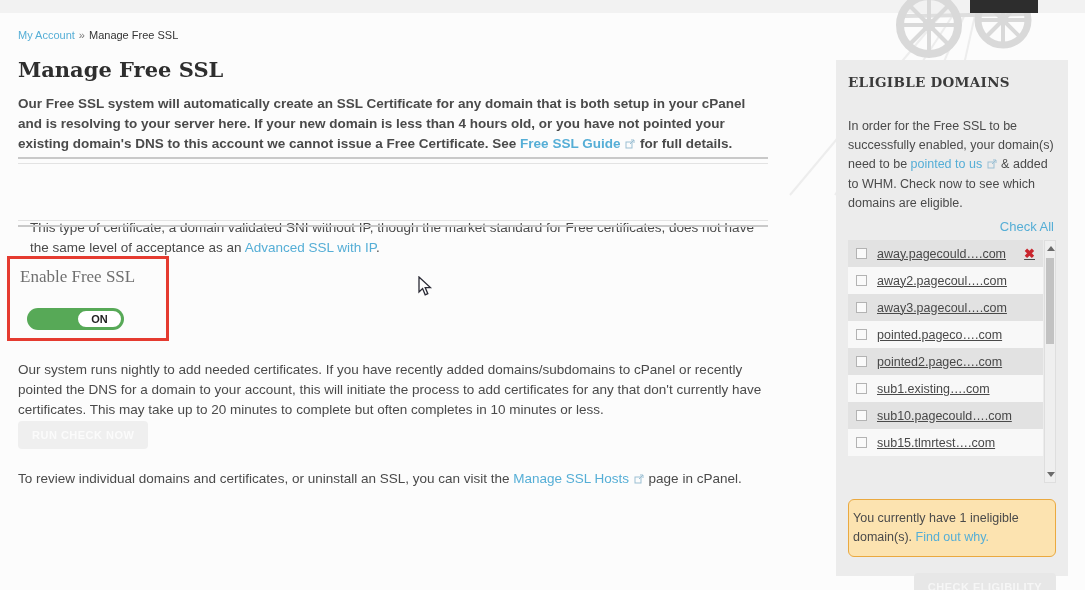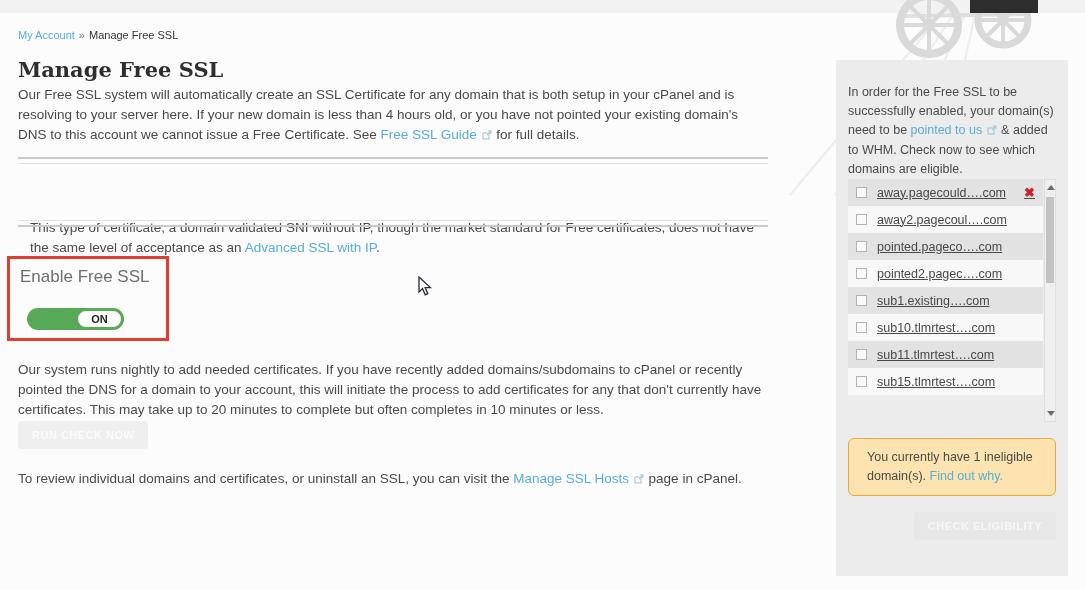--- a/index.html
+++ b/index.html
@@ -13,61 +13,61 @@
   .illustration { position:absolute; top:0; right:0; width:325px; height:200px; z-index:1; pointer-events:none; }
 
   
   .breadcrumb { position:absolute; left:18px; top:29px; font-size:11px; color:#555; z-index:2; }
   .breadcrumb .sep { margin:0 4px; color:#777; }
   .breadcrumb .current { color:#333; }
 
   h1.page-title { position:absolute; left:18px; top:57px; font-family:"DejaVu Serif",serif; font-size:21px; font-weight:bold; color:#2e2e2e; z-index:2; }
 
   .para { position:absolute; left:18px; width:752px; font-size:13.5px; line-height:20px; color:#4a4a4a; z-index:2; }
-  .p-intro   { top:85px; }
+  .p-intro   { top:94px;font-weight:bold; }
   .p-callout { top:180px; left:30px; width:740px;margin-top:38px; }
   .p-nightly { top:360px; }
   .p-review  { top:469px; }
 
   .rule { position:absolute; left:18px; width:750px; z-index:2; }
   .rule .thick { height:2px; background:#c9c9c9; }
   .rule .thin  { height:1px; background:#e3e3e3; }
   .rule-top { top:157px; } .rule-top .thin { margin-top:4px; }
   .rule-bottom { top:220px; } .rule-bottom .thick { margin-top:4px; }
 
   .annotation { position:absolute; left:7px; top:256px; width:162px; height:85px; border:3px solid #e53b30; z-index:3; }
 
-  .enable-label { position:absolute; left:20px; top:267px; font-family:Liberation Sans, sans-serif; font-size:17px; color:#6f6f6f; z-index:2; }
+  .enable-label { position:absolute; left:20px; top:267px; font-family:Liberation Serif, serif; font-size:17px; color:#6f6f6f; z-index:2; }
 
   .toggle { position:absolute; left:27px; top:308px; width:97px; height:22px; background:#57a957; border-radius:11px; z-index:2; cursor:pointer;text-align:right; }
   .toggle .knob { position:absolute; right:1px; top:1px; width:47px; height:20px; background:#fff; border:2px solid #57a957; border-radius:10px; display:flex; align-items:center; justify-content:center; font-size:11px; font-weight:bold; color:#222; }
 
   .btn-disabled { border:none; border-radius:4px; background:#efefef; color:#fbfbfb; font-family:"Liberation Sans",sans-serif; font-weight:bold; font-size:11px; letter-spacing:.5px; padding:8px 14px; cursor:default; }
   .run-check { position:absolute; left:18px; top:421px; z-index:2; }
 
   
   .sidebar { position:absolute; left:836px; top:60px; width:232px; height:516px; background:#ececec; z-index:2; padding:14px 12px; }
   .sidebar h3 { font-family:"DejaVu Serif",serif; font-size:13.5px; color:#3a3a3a; letter-spacing:.3px; }
-  .sidebar .sb-intro { margin-top:9px; font-size:12.5px; line-height:19px; color:#4a4a4a; }
+  .sidebar .sb-intro { margin-top:27px; font-size:12.5px; line-height:19px; color:#4a4a4a; }
   .check-all-row { text-align:right; margin:6px 2px 6px 0; font-size:13px; }
 
   .domain-list { position:relative; width:208px; height:243px;text-decoration:underline; }
   .domain-row { display:flex; align-items:center; height:27px; width:195px; padding-left:8px; font-size:12.5px; color:#484848; }
   .domain-row:nth-child(odd)  { background:#e2e2e2; }
   .domain-row:nth-child(even) { background:#f8f8f8; }
   .cbx { width:11px; height:11px; border:1px solid #b3b3b3; background:#fafafa; margin-right:10px; flex:0 0 auto; cursor:pointer; }
   .remove-x { margin-left:auto; margin-right:8px; color:#c9252d; font-weight:bold; font-size:13px; cursor:pointer; }
 
   .scrollbar { position:absolute; right:0; top:0; width:12px; height:243px; background:#efefef; border:1px solid #dedede; }
   .sb-arrow { position:absolute; left:2px; width:0; height:0; border-left:4px solid transparent; border-right:4px solid transparent; cursor:pointer; }
   .sb-arrow.up   { top:5px; border-bottom:5px solid #6b6b6b; }
   .sb-arrow.down { bottom:5px; border-top:5px solid #6b6b6b; }
   .sb-thumb { position:absolute; left:1px; top:17px; width:8px; height:86px; background:#c2c2c2; cursor:grab; }
 
-  .warning-box { margin-top:16px; width:208px; background:#fce3b0; border:1px solid #eaa940; border-radius:6px; padding:9px 18px; font-size:12.5px; line-height:19px; color:#4a4a4a; }
+  .warning-box { margin-top:16px; width:208px; background:#fce3b0; border:1px solid #eaa940; border-radius:6px; padding:9px 4px; font-size:12.5px; line-height:19px; color:#4a4a4a; }
 
   .check-eligibility { display:block; margin:16px 0 0 auto; background:#e7e7e7; color:#f6f6f6; }
 
   .ext-icon { display:inline-block; vertical-align:-1px; margin:0 1px; }
 
   .cursor { position:absolute; left:418px; top:276px; z-index:9; pointer-events:none; }
 </style>
 </head>
 <body>
 
@@ -144,54 +144,56 @@
 <p class="para p-nightly">Our system runs nightly to add needed certificates. If you have recently added domains/subdomains to cPanel or recently pointed the DNS for a domain to your account, this will initiate the process to add certificates for any that don't currently have certificates. This may take up to 20 minutes to complete but often completes in 10 minutes or less.</p>
 
 <button class="btn-disabled run-check">RUN CHECK NOW</button>
 
 <p class="para p-review"><span>To review individual domains and certificates, or uninstall an SSL, you can visit the </span><a>Manage SSL Hosts</a> <span class="ext-icon"><svg width="10" height="10" viewBox="0 0 10 10">
         <rect x="1" y="3" width="6" height="6" fill="none" stroke="#9bbfd3"></rect>
         <path d="M5 5 L9 1 M6 1 h3 v3" fill="none" stroke="#9bbfd3"></path>
       </svg></span><span> page in cPanel.</span></p>
 
 <div class="sidebar">
+  <h3>ELIGIBLE DOMAINS</h3>
   <p class="sb-intro"><span>In order for the Free SSL to be successfully enabled, your domain(s) need to be </span><a>pointed to us</a> <span class="ext-icon"><svg width="10" height="10" viewBox="0 0 10 10">
           <rect x="1" y="3" width="6" height="6" fill="none" stroke="#9bbfd3"></rect>
           <path d="M5 5 L9 1 M6 1 h3 v3" fill="none" stroke="#9bbfd3"></path>
         </svg></span><span> &amp; added to WHM. Check now to see which domains are eligible.</span></p>
+  <div class="check-all-row"><a>Check All</a></div>
 
   <div class="domain-list">
     <div class="domain-row">
       <span class="cbx"></span>
       <span>away.pagecould….com</span>
       <span class="remove-x">✖</span>
     </div>
     <div class="domain-row">
         <span class="cbx"></span>
         <span>away2.pagecoul….com</span>
       </div>
     <div class="domain-row">
         <span class="cbx"></span>
+        <span>away3.pagecoul….com</span>
+      </div>
+    <div class="domain-row">
+        <span class="cbx"></span>
         <span>pointed.pageco….com</span>
       </div>
     <div class="domain-row">
         <span class="cbx"></span>
         <span>pointed2.pagec….com</span>
       </div>
     <div class="domain-row">
         <span class="cbx"></span>
         <span>sub1.existing….com</span>
       </div>
     <div class="domain-row">
         <span class="cbx"></span>
-        <span>sub10.tlmrtest….com</span>
-      </div>
-    <div class="domain-row">
-        <span class="cbx"></span>
-        <span>sub11.tlmrtest….com</span>
+        <span>sub10.pagecould….com</span>
       </div>
     <div class="domain-row">
         <span class="cbx"></span>
         <span>sub15.tlmrtest….com</span>
       </div>
     <div class="scrollbar">
       <span class="sb-arrow up"></span>
       <span class="sb-thumb"></span>
       <span class="sb-arrow down"></span>
     </div>

